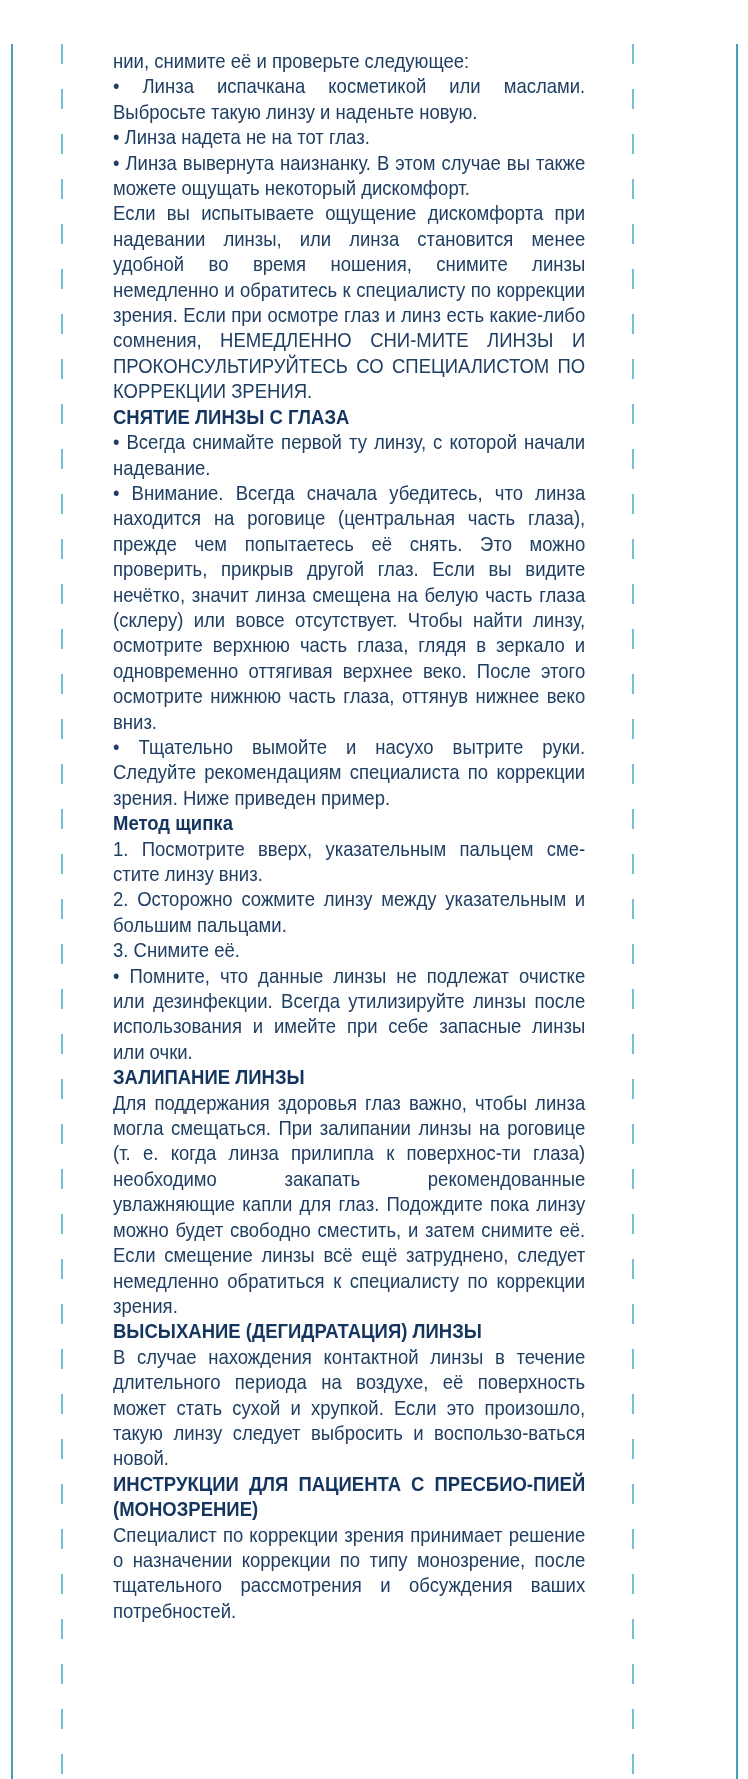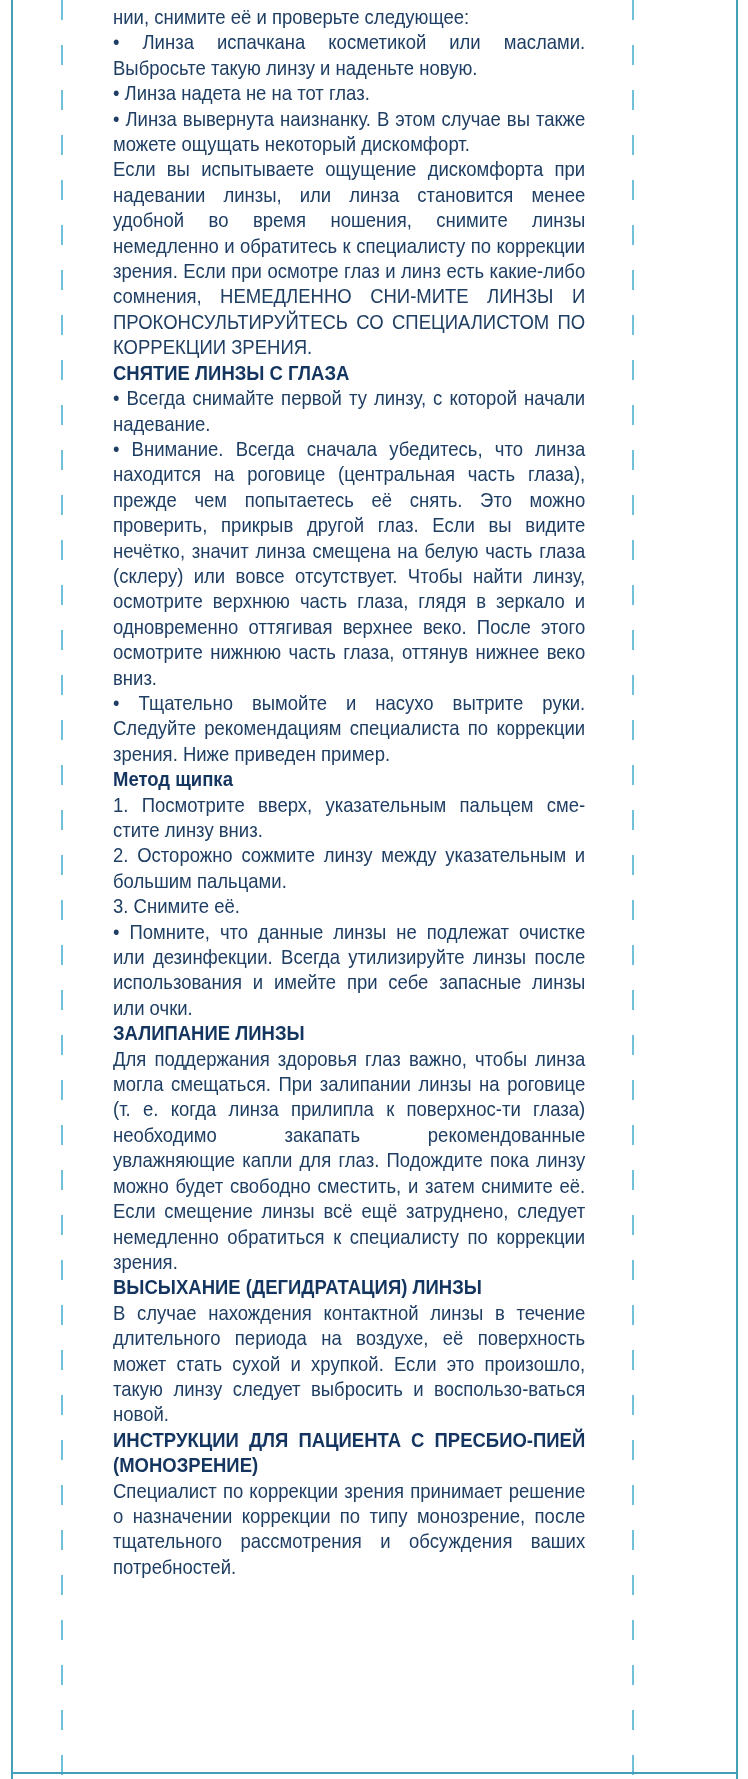--- a/index.html
+++ b/index.html
@@ -4,21 +4,21 @@
 <style>
   html, body { margin: 0; padding: 0; }
   body {
     width: 748px;
     height: 1779px;
     position: relative;
     overflow: hidden;
     background: #ffffff;
     font-family: "Liberation Sans", "DejaVu Sans", sans-serif;
   }
-  .page { position: absolute; inset: 0; }
+  .page { position: absolute; inset: 0; margin-top: 44px; }
 
   
   .vline { position: absolute; top: 0; bottom: 0; width: 2px; }
   .vline.solid { background: #44a0b8; }
   .vline.dash {
     background: repeating-linear-gradient(
       to bottom,
       #6fc0d8 0px, #6fc0d8 20px,
       transparent 20px, transparent 45px
     );

